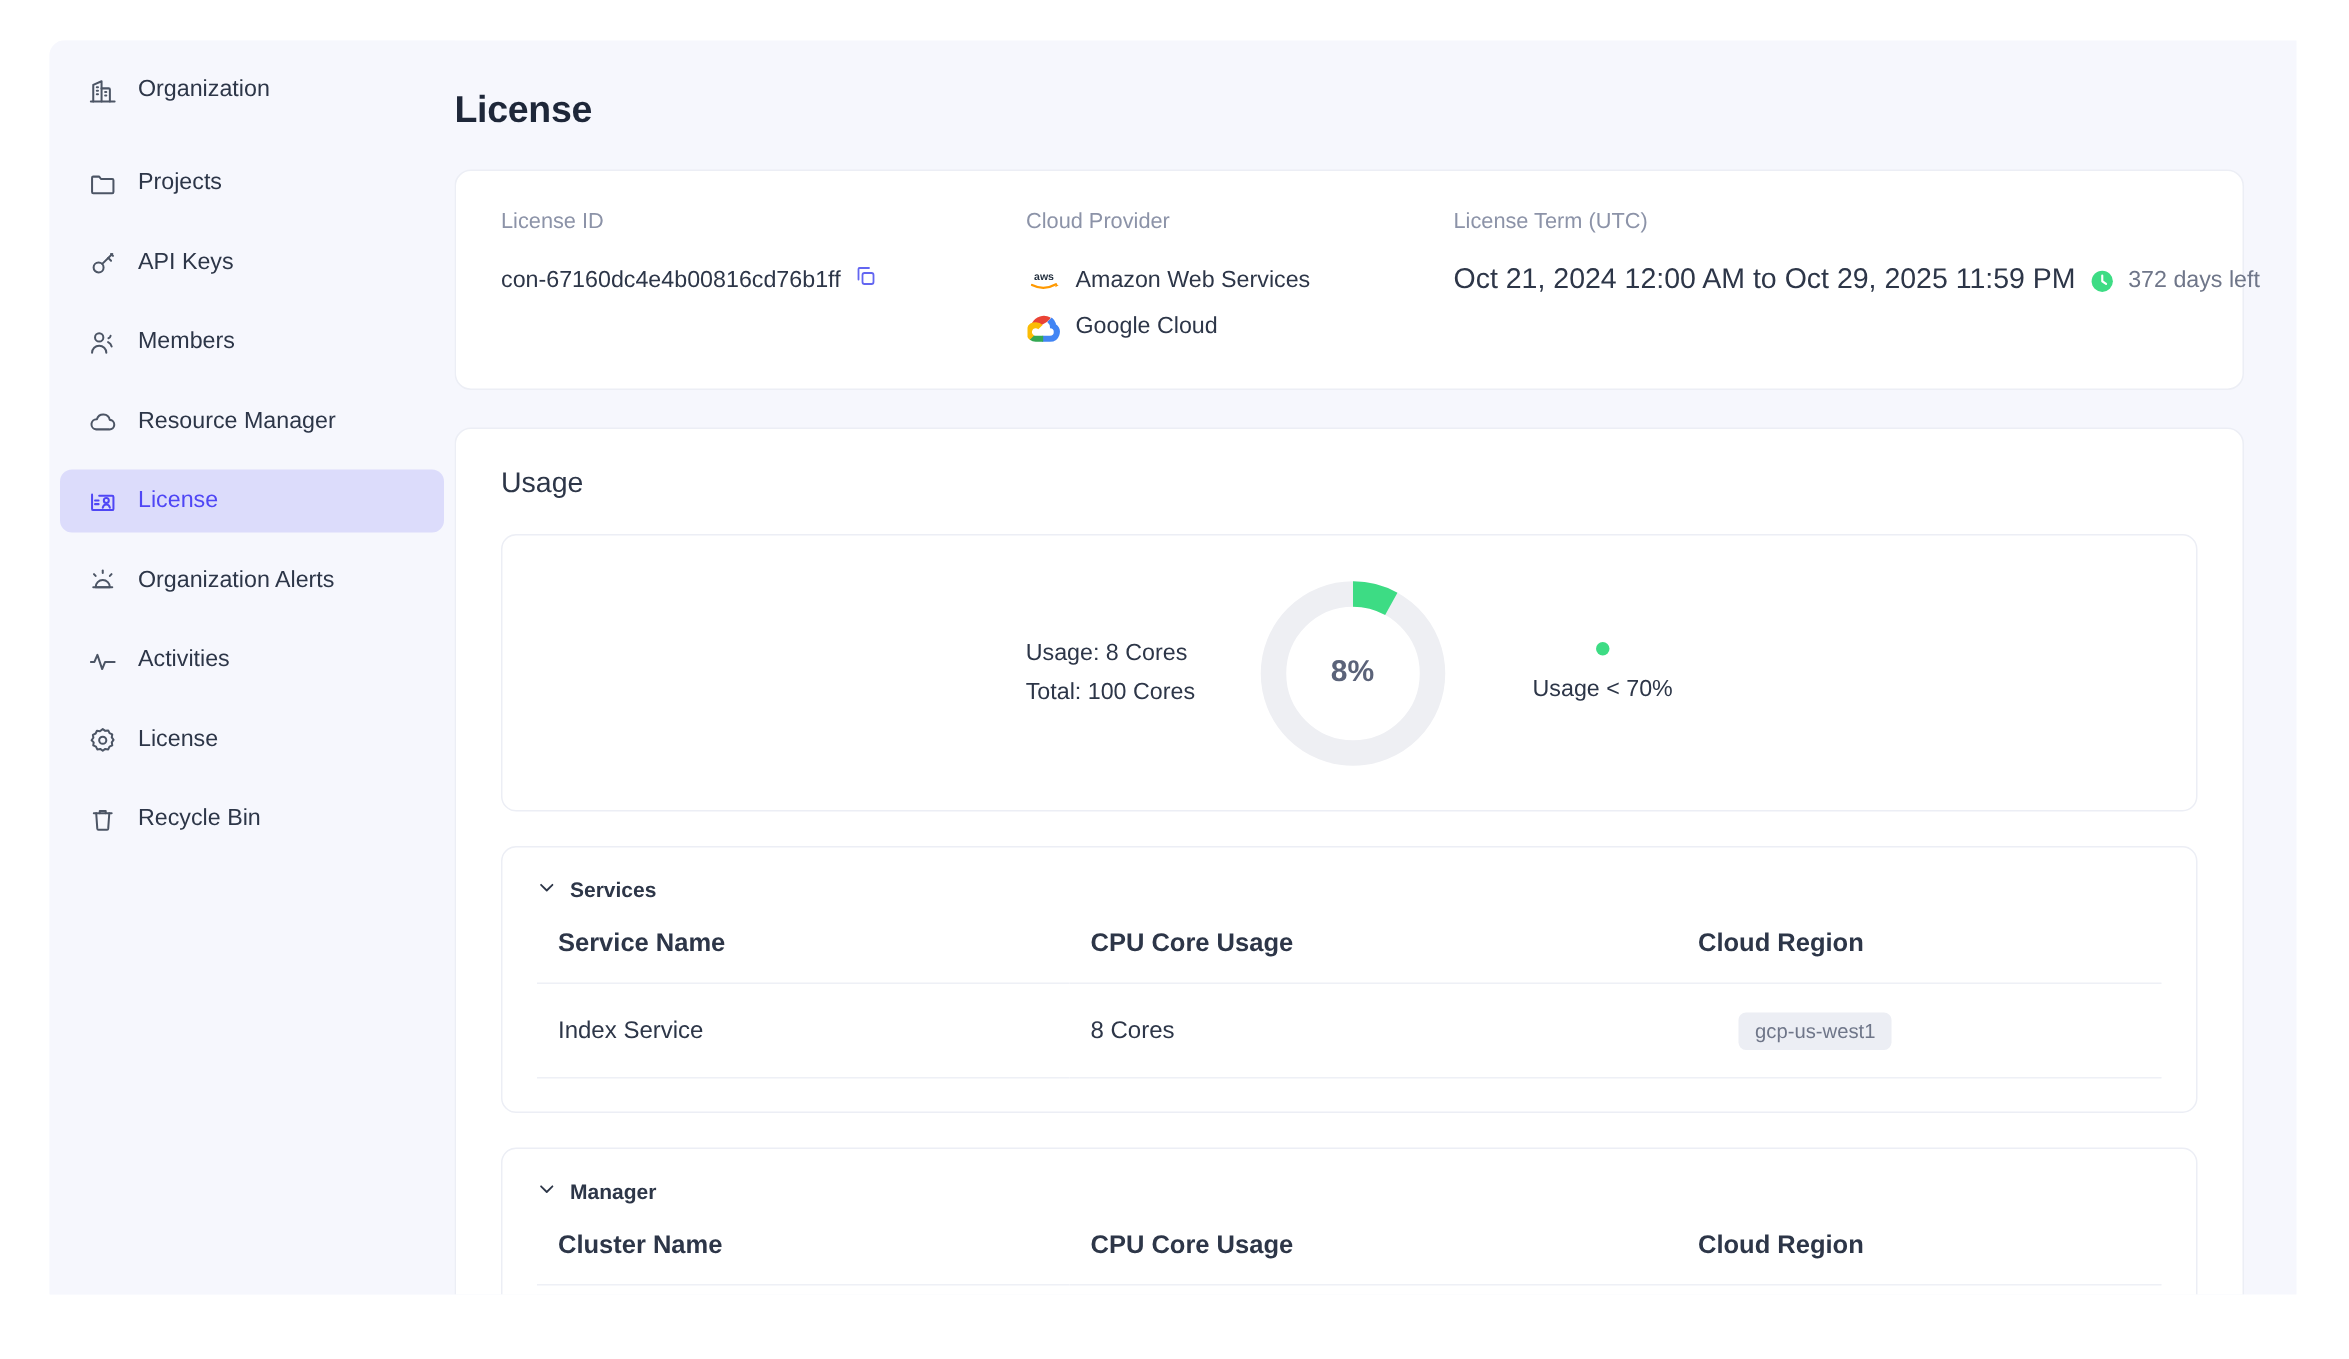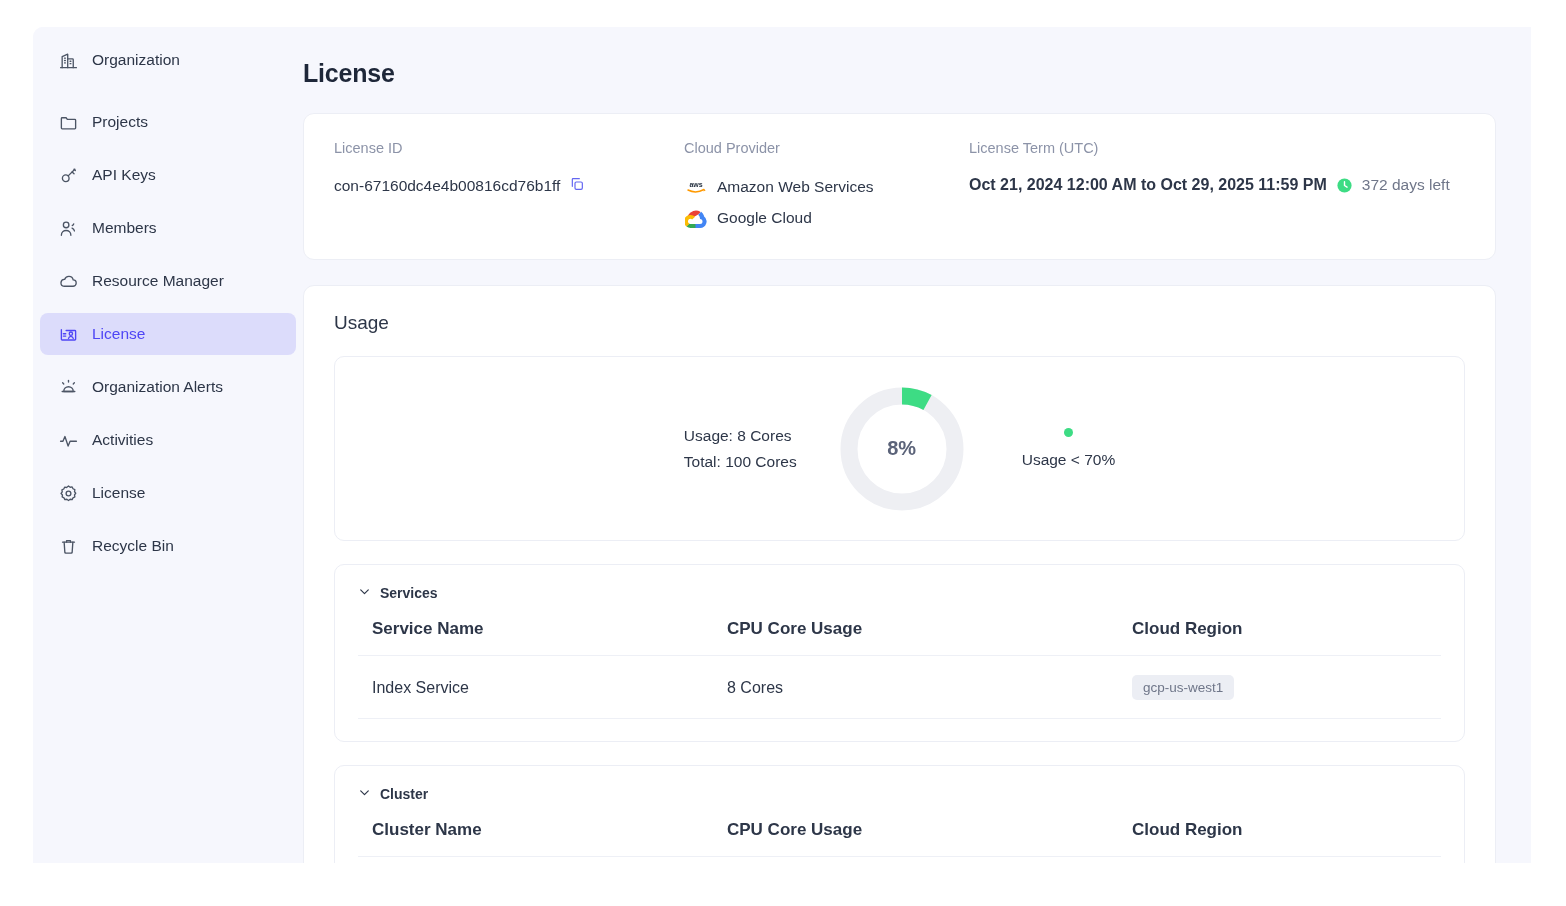--- a/index.html
+++ b/index.html
@@ -96,21 +96,21 @@
     display: flex;
     align-items: center;
     gap: 9px;
     font-size: 15.5px;
     color: #2d3648;
     margin-bottom: 9px;
   }
   .provider-row:last-child { margin-bottom: 0; }
   .prov-logo { width: 24px; height: 22px; flex: 0 0 24px; display:flex; align-items:center; justify-content:center;}
   .term-row { display: flex; align-items: center; gap: 9px; white-space: nowrap; }
-  .term-text { font-size: 16px; color: #2d3648; font-weight: bold; }
+  .term-text { font-size: 19px; color: #2d3648; }
   .days-left { font-size: 15.5px; color: #6f7689; }
 
   
   .usage-card { padding: 26px 30px 30px 30px; }
   .usage-title {
     font-size: 19px;
     color: #2d3648;
     margin-bottom: 22px;
   }
   .inner-card {
@@ -178,20 +178,21 @@
   }
   .col-a { width: 355px; }
   .col-b { width: 405px; }
   .chip {
     display: inline-block;
     background: #eceef4;
     color: #6f7689;
     font-size: 13.5px;
     padding: 5px 11px;
     border-radius: 5px;
+    margin-left: 27px;
   }
 </style>
 </head>
 <body>
 
 <div id="app">
 
   <nav class="sidebar">
 
     <div class="nav-item">
@@ -415,21 +416,21 @@
         </table>
       </div>
 
       <div class="inner-card table-card">
         <div class="section-head">
           <span class="chev">
             <svg width="13" height="13" viewBox="0 0 24 24" fill="none" stroke="#2d3648" stroke-width="2.2" stroke-linecap="round" stroke-linejoin="round">
               <path d="M5 9l7 7 7-7"></path>
             </svg>
           </span>
-          <span>Cluster</span>
+          <span>Manager</span>
         </div>
         <table>
           <thead>
             <tr>
               <th class="col-a">Cluster Name</th>
               <th class="col-b">CPU Core Usage</th>
               <th>Cloud Region</th>
             </tr>
           </thead>
         </table>

